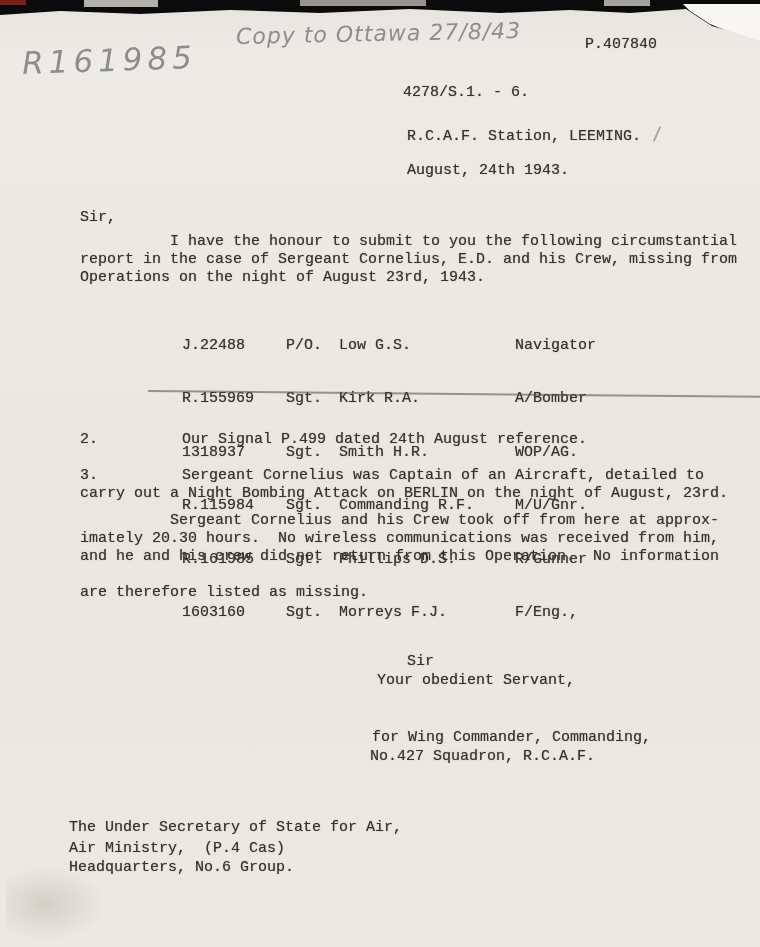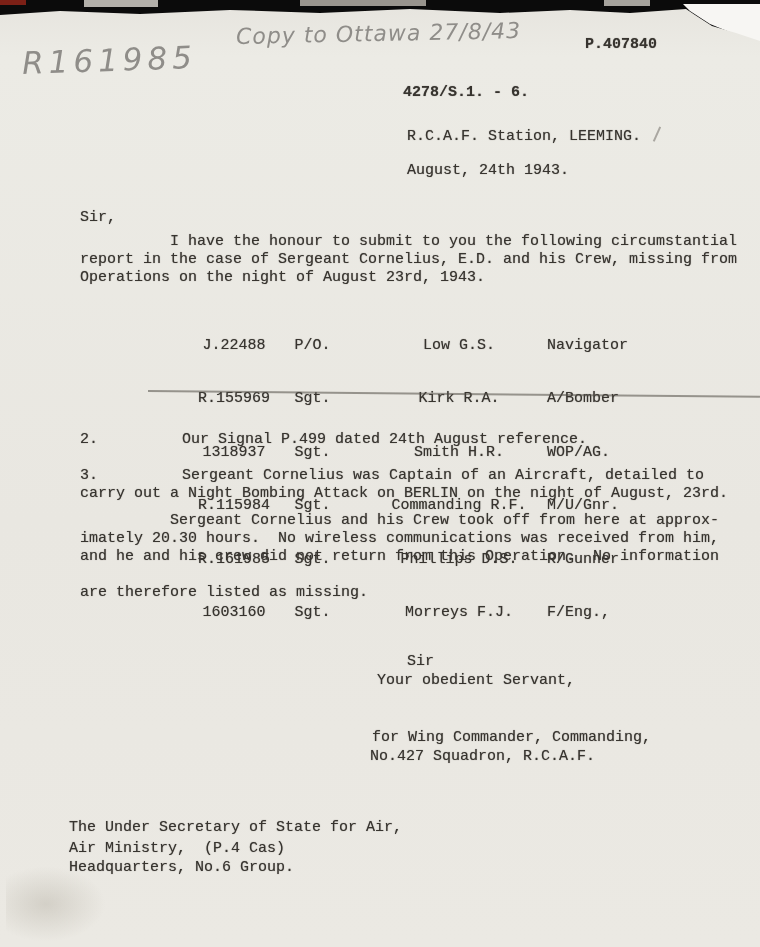--- a/index.html
+++ b/index.html
@@ -27,35 +27,35 @@
   .paper{position:absolute;inset:0;
     background:linear-gradient(180deg,#e6e4de 0%,#ecebe5 6%,#e9e7e1 55%,#ebe9e3 100%);
     clip-path:polygon(0 15px,60px 11px,140px 14px,230px 10px,320px 13px,410px 9px,
       500px 13px,570px 10px,630px 13px,686px 9px,695px 15px,712px 26px,736px 33px,
       760px 41px,760px 100%,0 100%);}
 
   
   .t{position:absolute;font-family:"Liberation Mono","DejaVu Sans Mono",monospace;
      font-size:15px;line-height:18px;color:var(--ink);white-space:pre;
      text-shadow:0 0 1px rgba(55,50,45,.6);}
-  .bold{font-weight:bold;}
+  .bold{font-weight:normal;}
 
   
   .hand{position:absolute;font-family:"DejaVu Sans",sans-serif;font-style:italic;
         color:var(--pencil);white-space:pre;}
   .registry{left:22px;top:42px;font-size:31px;letter-spacing:5px;transform:rotate(-2deg);}
   .note{left:236px;top:21px;font-size:22px;letter-spacing:1px;transform:rotate(-1.2deg);}
 
   
   .crew{position:absolute;left:182px;top:303px;font-family:"Liberation Mono","DejaVu Sans Mono",monospace;
         font-size:15px;color:var(--ink);text-shadow:0 0 1px rgba(55,50,45,.6);white-space:pre;}
-  .crew-row{display:flex;height:19.4px;text-align:center;}
+  .crew-row{display:flex;height:19.4px;}
   .c-num{width:104px;}
   .c-rank{width:53px;}
-  .c-name{width:176px;margin-left:32px;}
+  .c-name{width:176px;}
 
   .pencil-line{position:absolute;left:148px;top:390px;width:612px;height:1.6px;
     background:rgba(80,76,70,.55);transform:rotate(.55deg);transform-origin:left center;}
   .pencil-slash{position:absolute;left:656px;top:126px;width:1.5px;height:16px;
     background:#aaa7a1;transform:rotate(24deg);}
   .smudge{position:absolute;left:6px;top:866px;width:100px;height:76px;
     background:radial-gradient(ellipse at 40% 50%,rgba(150,143,128,.28),rgba(150,143,128,0) 70%);}
 </style>
 </head>
 <body>

